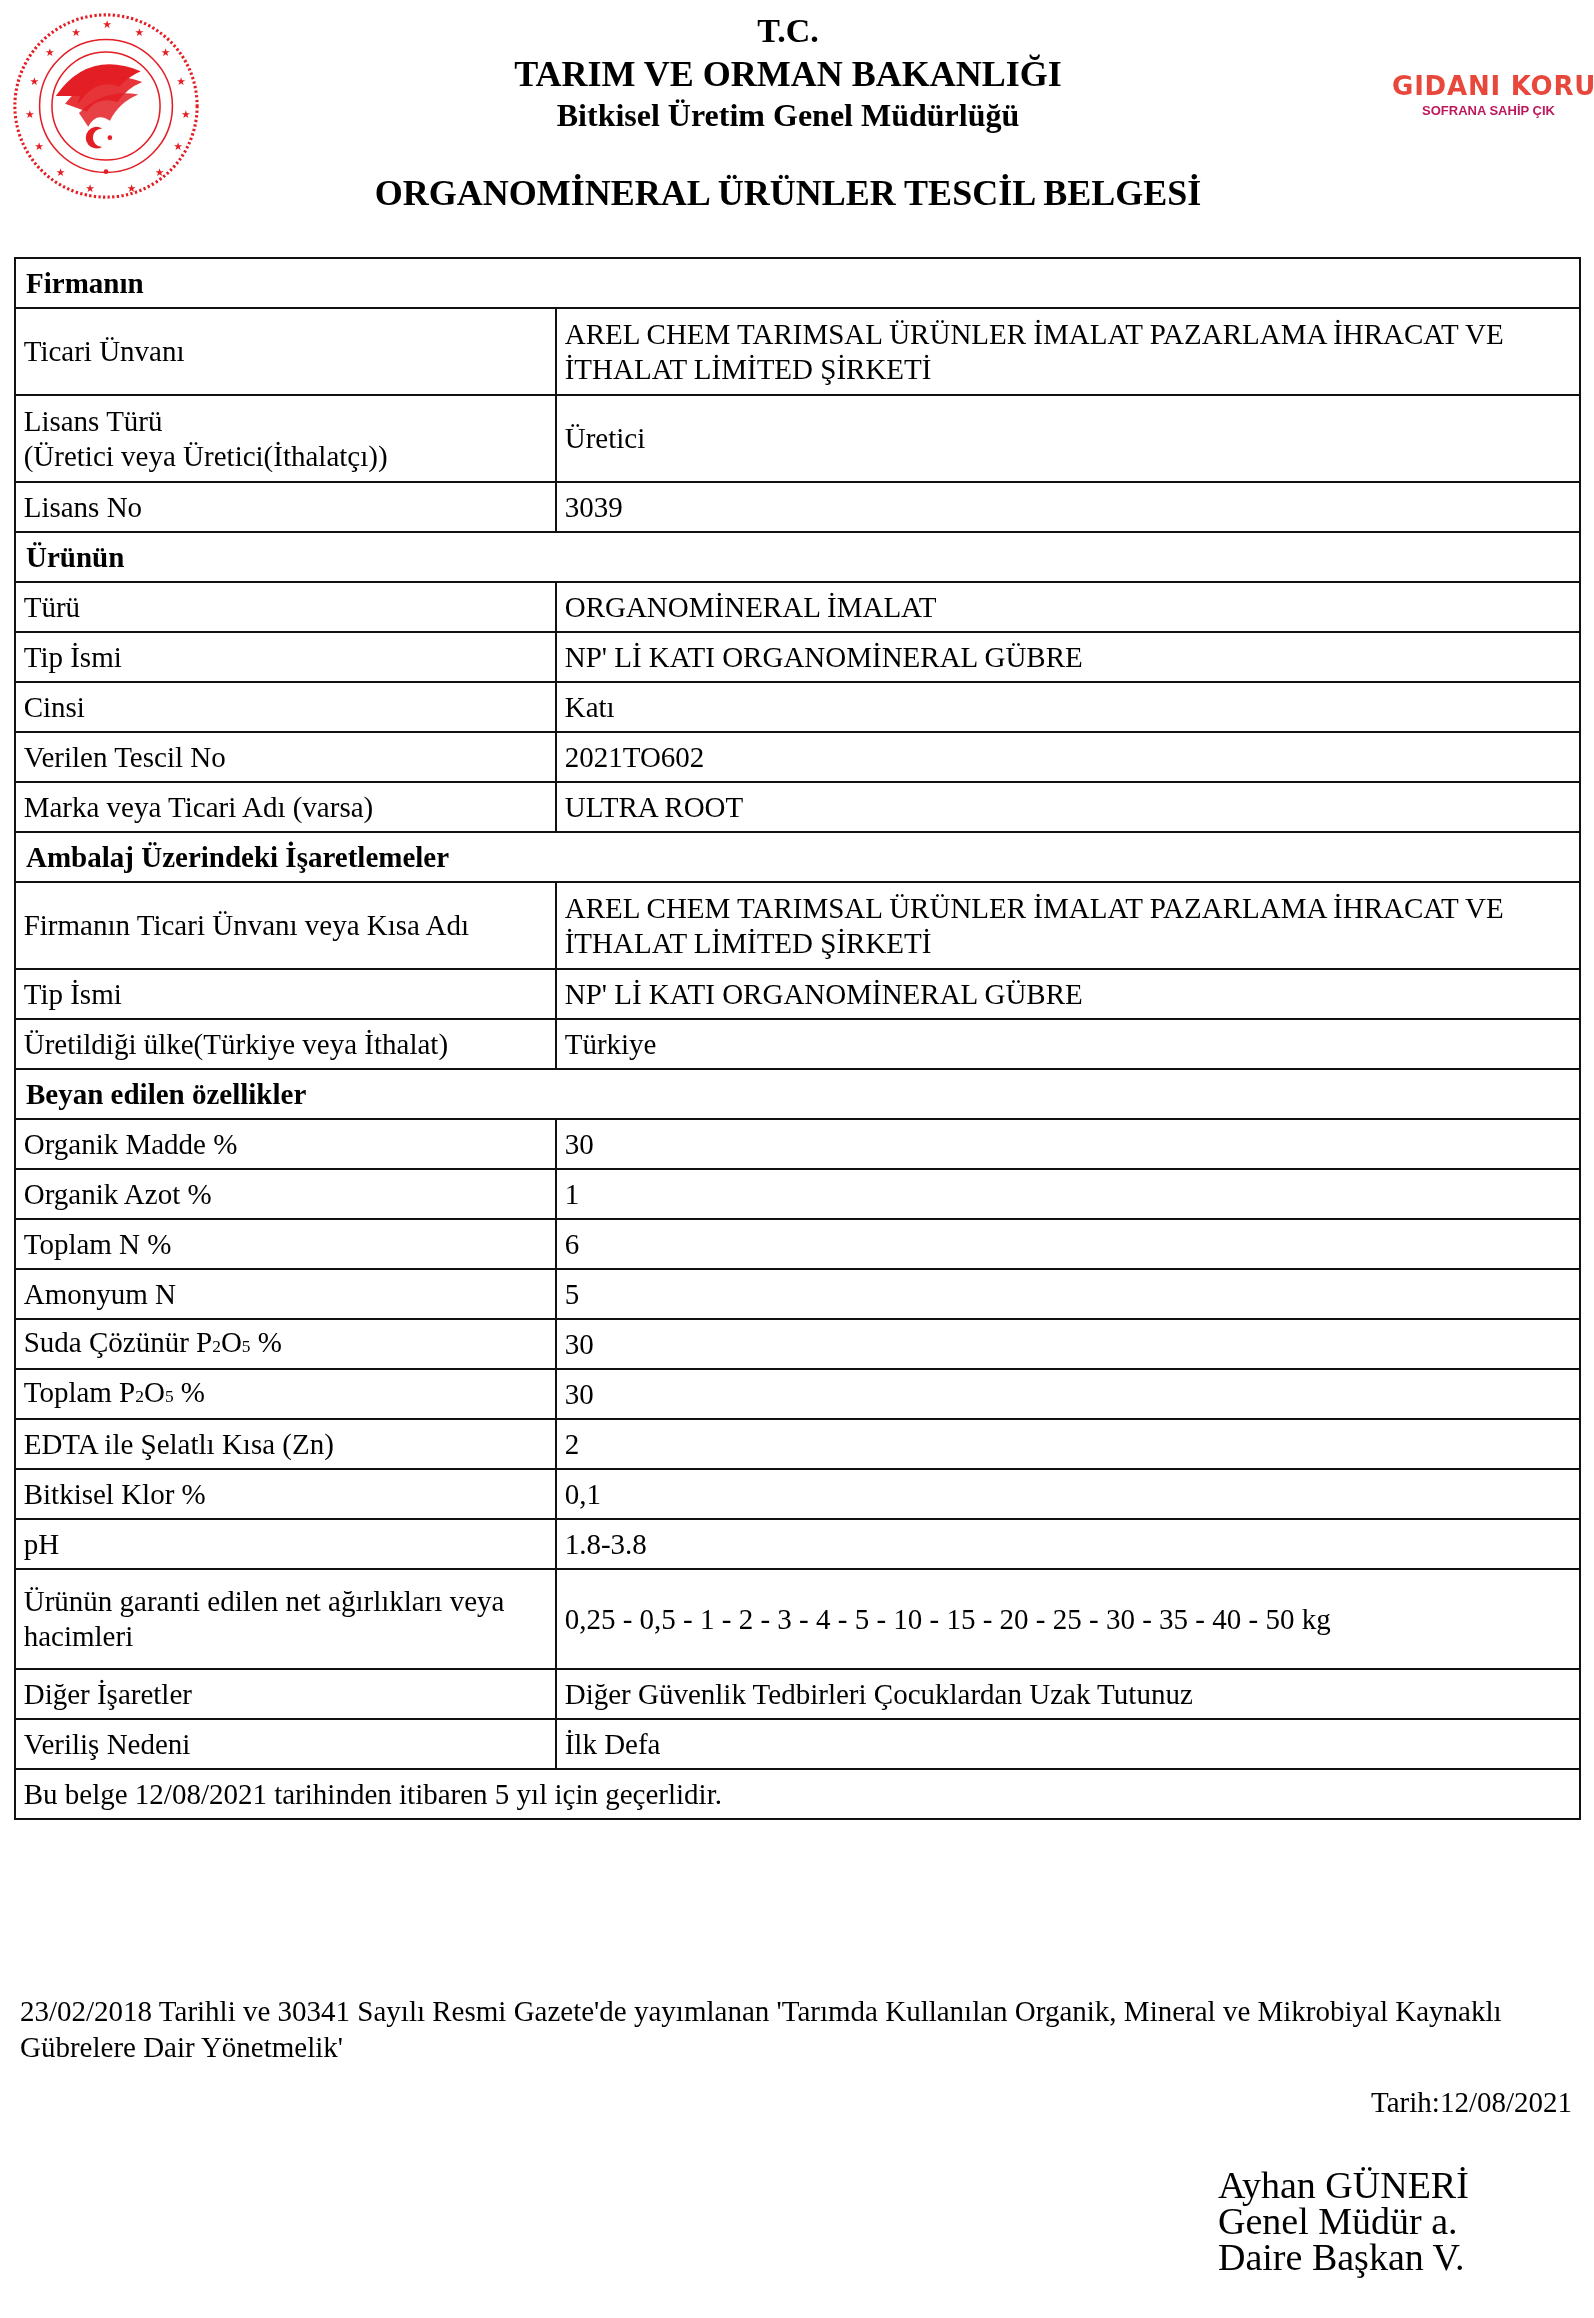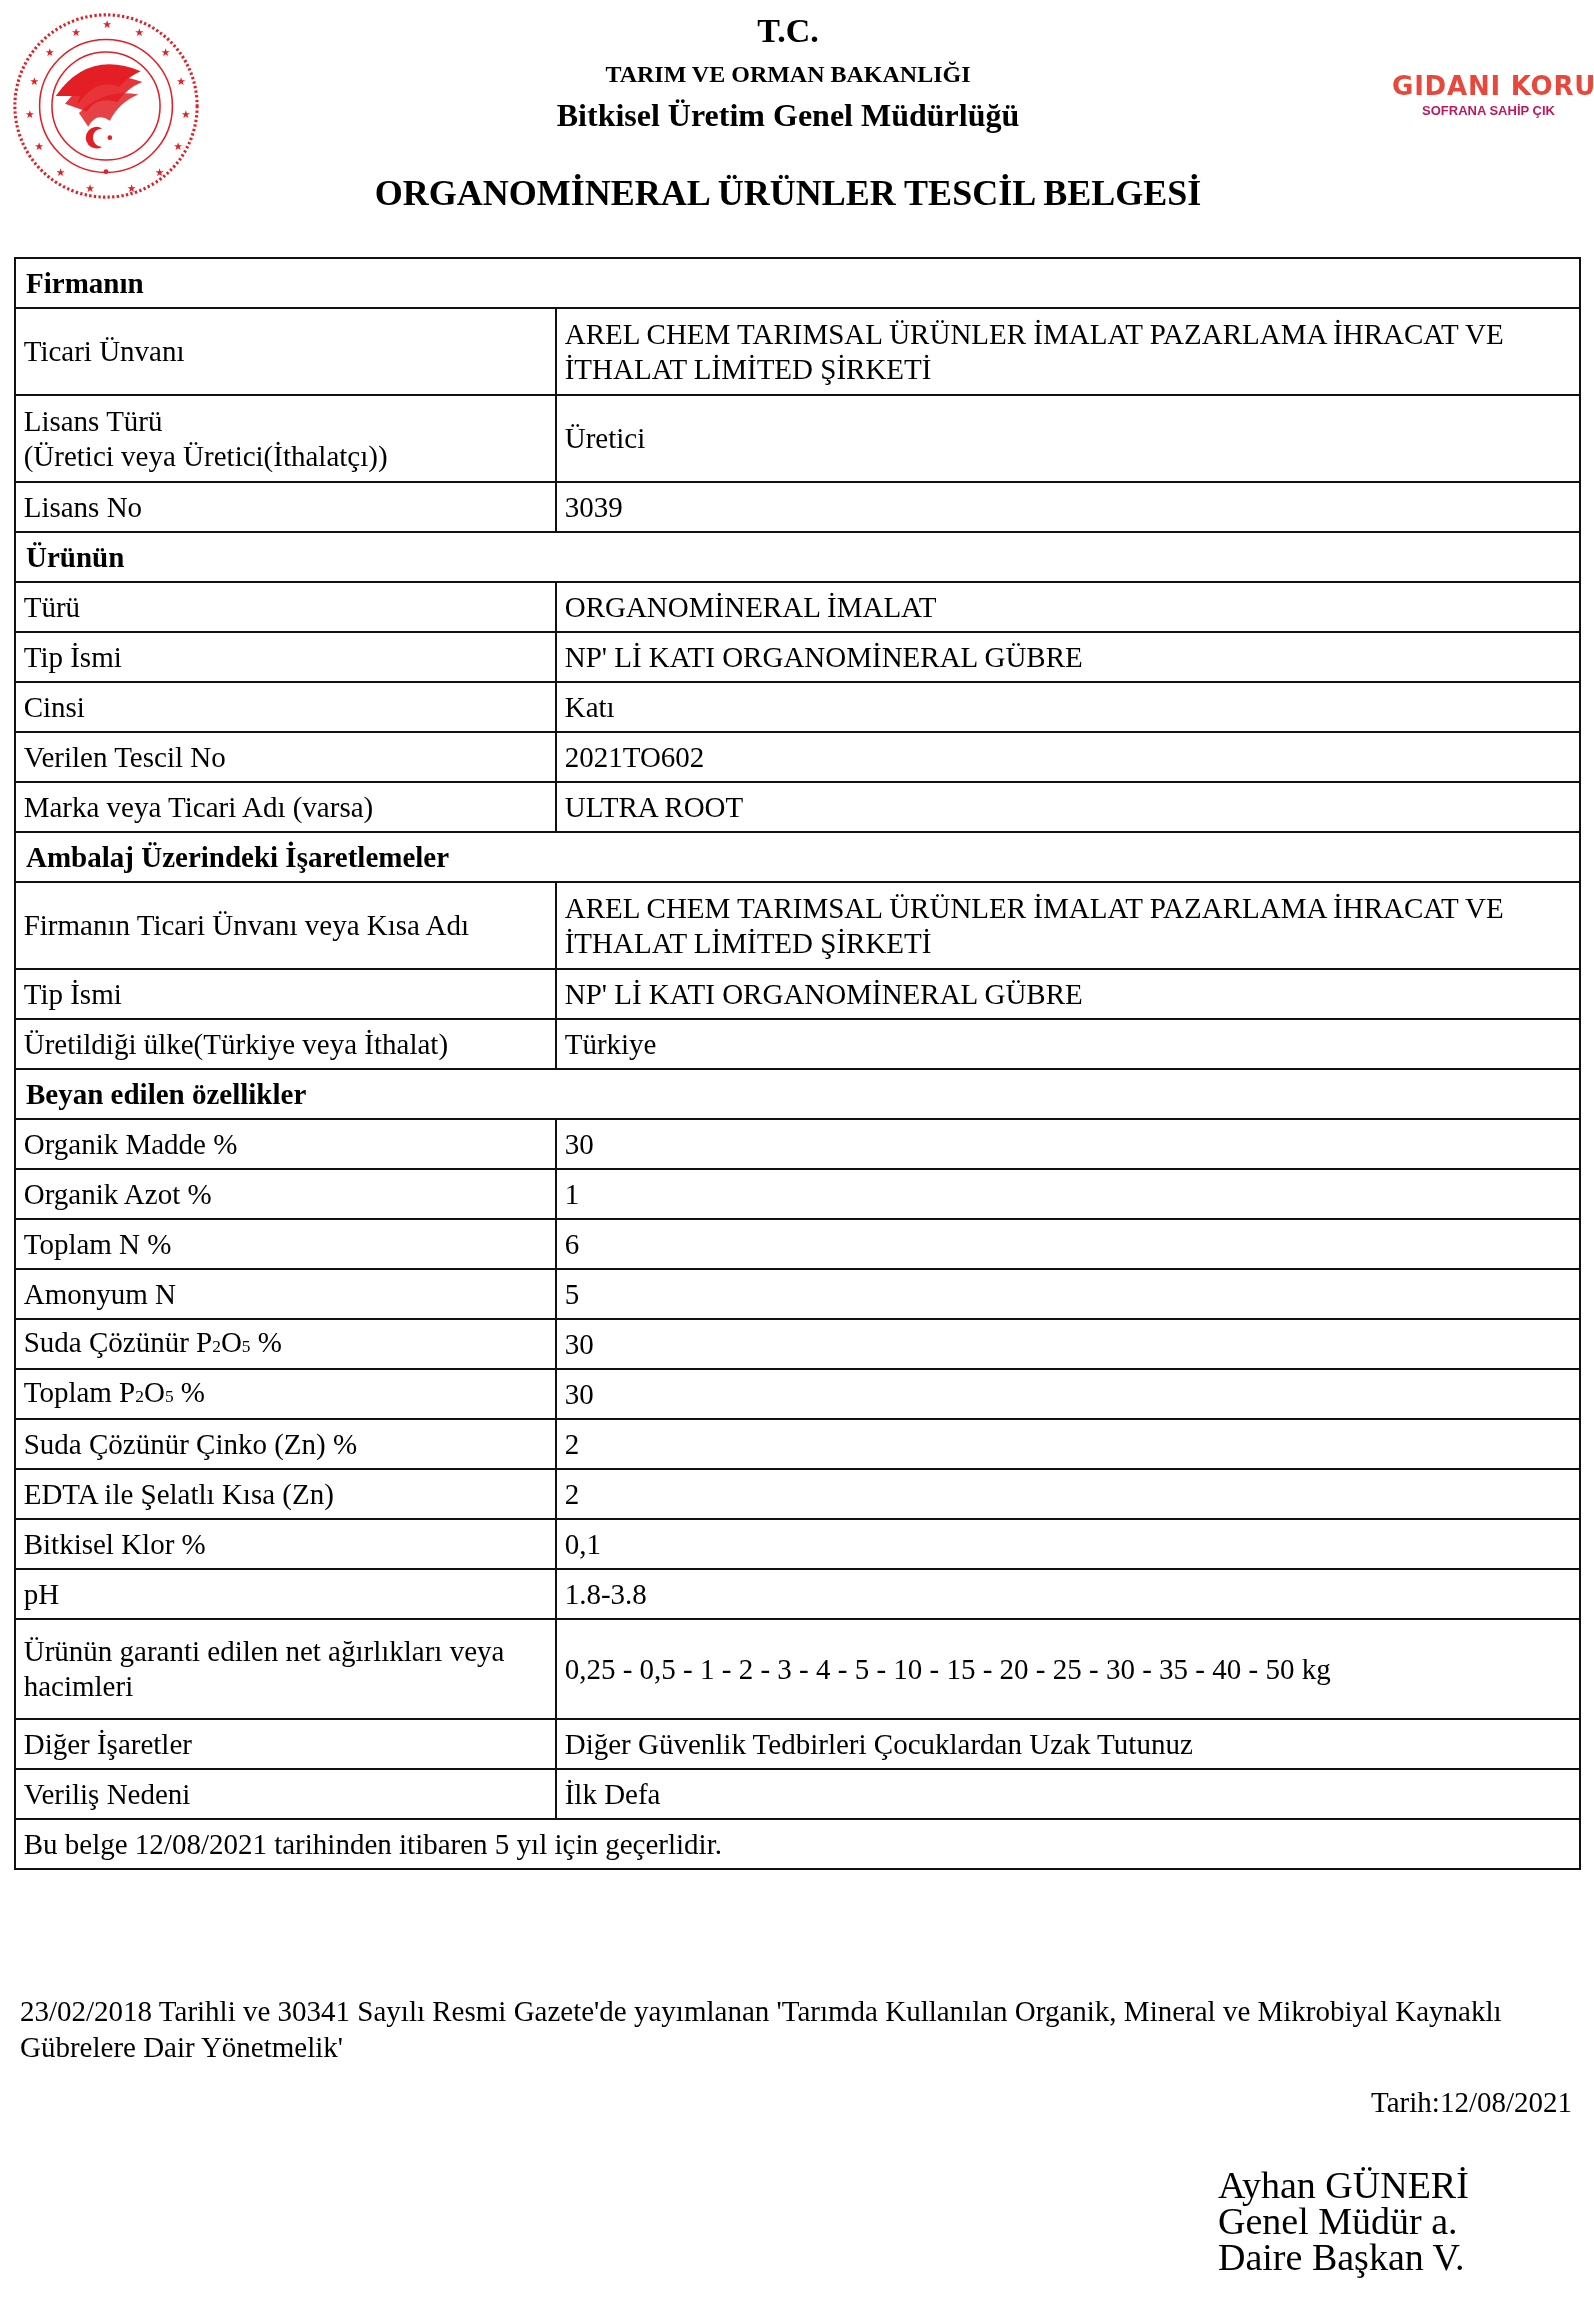--- a/index.html
+++ b/index.html
@@ -12,21 +12,21 @@
   .gk-title {
     font-family: "DejaVu Sans", sans-serif; font-weight: bold; font-size: 26px;
     color: #e8473c; letter-spacing: 0.8px; line-height: 31px; white-space: nowrap;
   }
   .gk-sub {
     font-family: Liberation Sans, sans-serif; font-weight: bold; font-size: 13px;
     color: #be185d; line-height: 17px; white-space: nowrap;
   }
   .header { position: absolute; left: 0; width: 1576px; text-align: center; font-weight: bold; }
   .h-tc { top: 10.8px; font-size: 34px; line-height: 40px; }
-  .h-min { top: 53px; font-size: 24px; line-height: 42px; }
+  .h-min { top: 53px; font-size: 36px; line-height: 42px; }
   .h-dir { top: 96px; font-size: 32px; line-height: 39px; }
   .h-doc { top: 172px; font-size: 36px; line-height: 42px; }
 
   table.cert {
     position: absolute; left: 14px; top: 257px; width: 1567px;
     border-collapse: collapse; table-layout: fixed;
     font-size: 29px;
   }
   table.cert td {
     border: 2.3px solid #111; padding: 0 7.7px; vertical-align: middle;
@@ -175,24 +175,20 @@
     </tr>
     <tr class="h1">
       <td class="lbl"><span>Suda Çözünür P</span><sub>2</sub><span>O</span><sub>5</sub><span> %</span></td>
       <td>30</td>
     </tr>
     <tr class="h1">
       <td class="lbl"><span>Toplam P</span><sub>2</sub><span>O</span><sub>5</sub><span> %</span></td>
       <td>30</td>
     </tr>
     <tr class="h1">
-      <td class="lbl">Suda Çözünür Çinko (Zn) %</td>
-      <td>2</td>
-    </tr>
-    <tr class="h1">
       <td class="lbl">EDTA ile Şelatlı Kısa (Zn)</td>
       <td>2</td>
     </tr>
     <tr class="h1">
       <td class="lbl">Bitkisel Klor %</td>
       <td>0,1</td>
     </tr>
     <tr class="h1">
       <td class="lbl">pH</td>
       <td>1.8-3.8</td>

